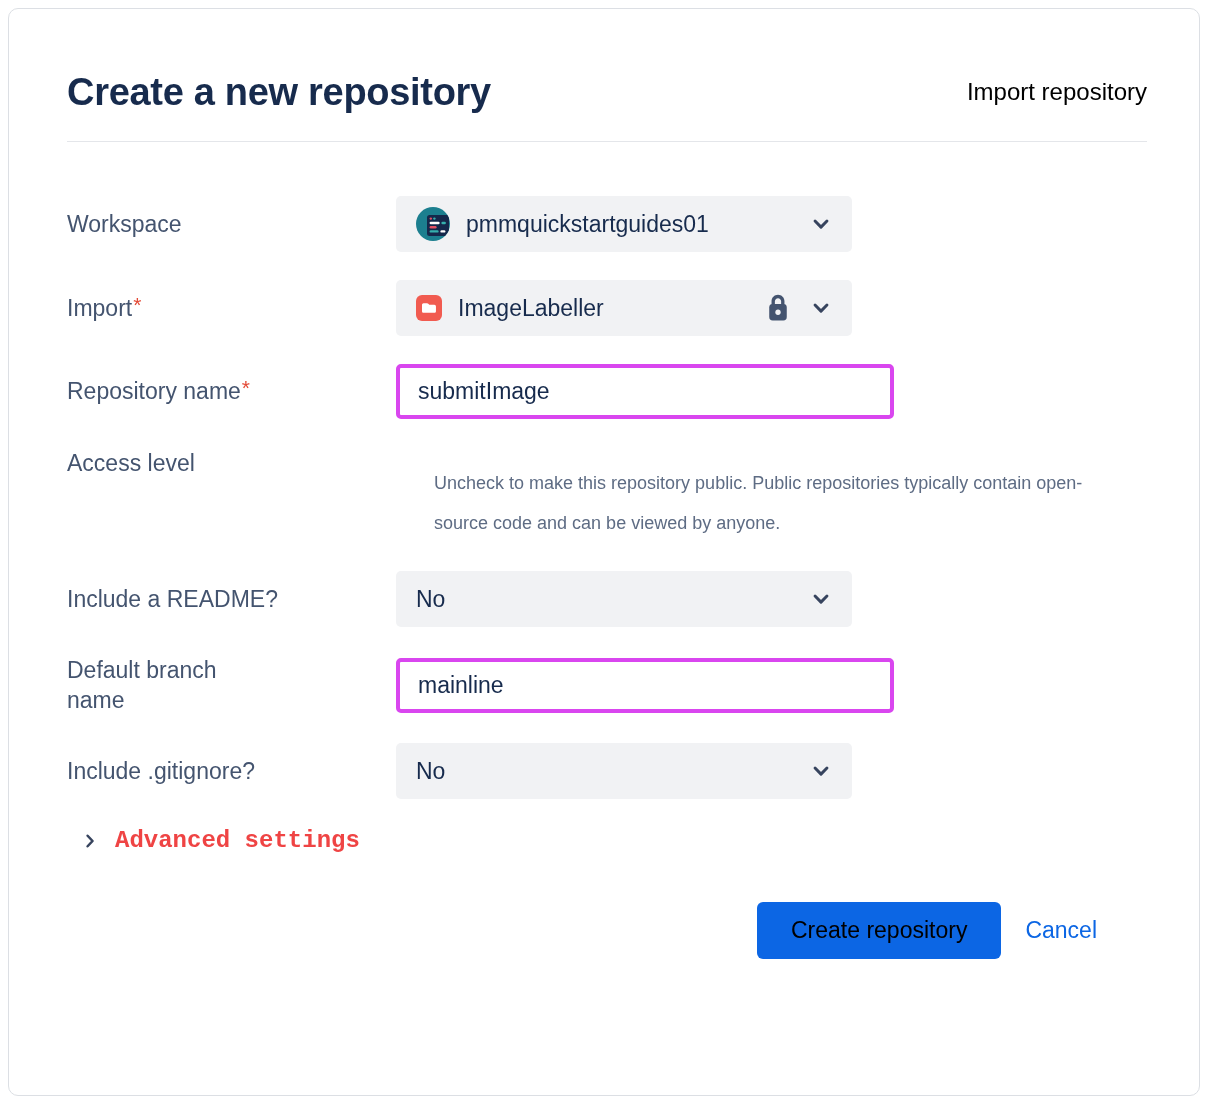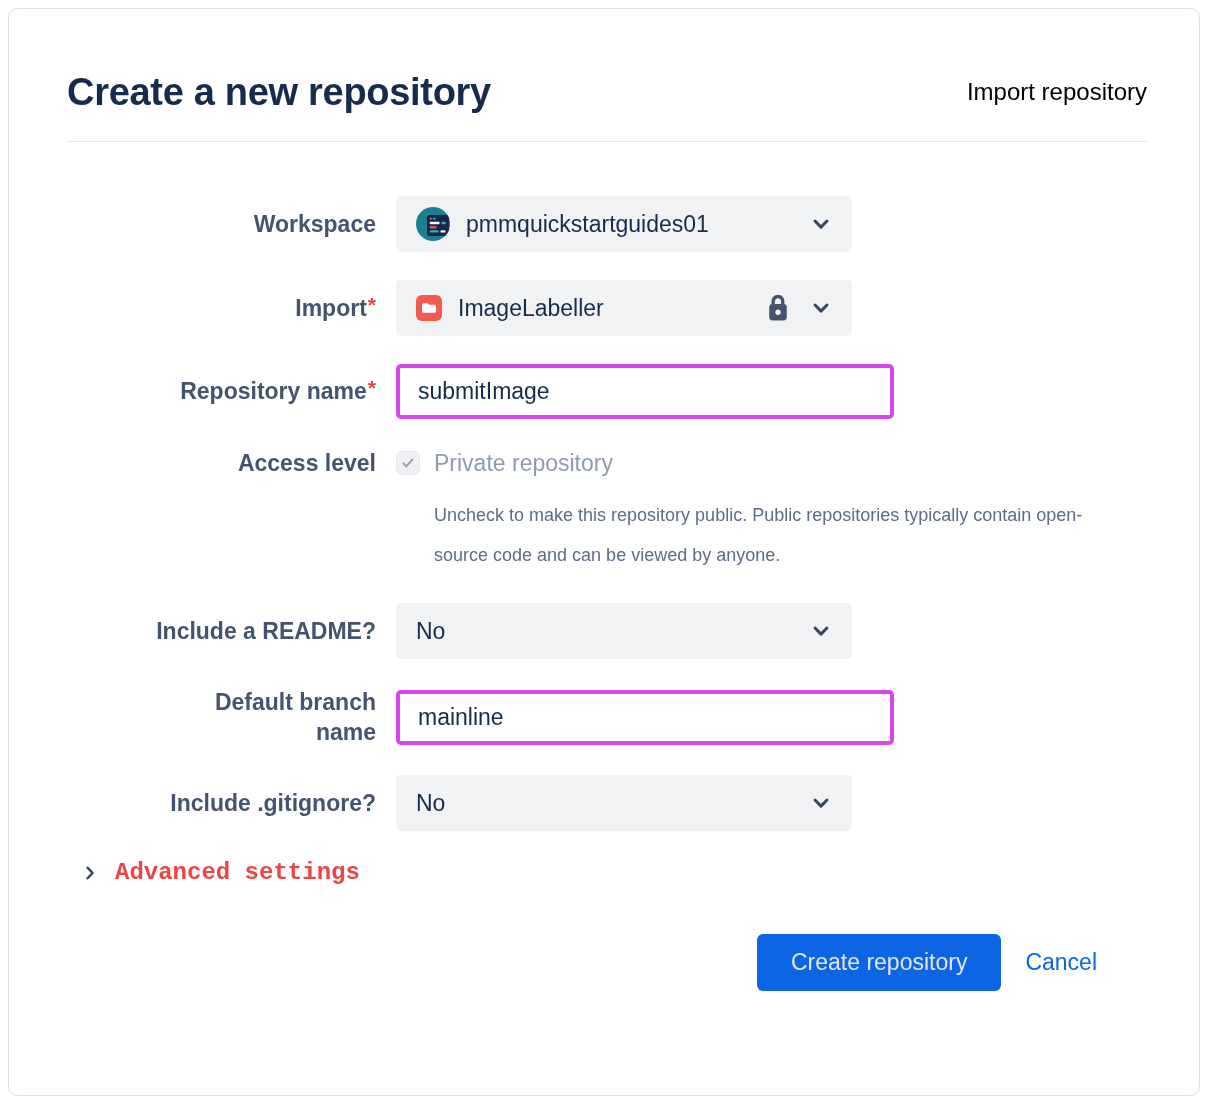--- a/index.html
+++ b/index.html
@@ -28,22 +28,22 @@
     font-size: 24px; color: #000000; text-decoration: none; font-weight: 500;
     cursor: pointer;
   }
   .divider {
     border: none; border-top: 1px solid #E4E6EA;
     margin: 26px 0 54px 0;
   }
   .form-row { display: flex; align-items: center; margin-bottom: 28px; }
   .form-row.align-top { align-items: flex-start; }
   .label-cell {
-    width: 309px; flex-shrink: 0; text-align: right;
-    font-size: 23px; font-weight: 700; color: #44546F; line-height: 30px;
+    width: 309px; flex-shrink: 0; 
+    font-size: 23px; font-weight: 400; color: #44546F; line-height: 30px;
   }
   .label-narrow .label-text { display: inline-block; max-width: 200px; }
   .req { color: #E34935; margin-left: 1px; position: relative; top: -4px; font-size: 21px; }
   .field-cell { margin-left: 20px; }
   .select-field {
     box-sizing: border-box; position: relative;
     width: 456px; height: 56px;
     background: #F1F2F4; border-radius: 5px;
     display: flex; align-items: center;
     padding: 0 58px 0 20px;
@@ -74,21 +74,21 @@
   .advanced-row {
     margin: 26px 0 0 14px; display: flex; align-items: center; gap: 16px;
     cursor: pointer;
   }
   .advanced-label { font-size: 24px; font-weight: 600; color: #ef4444; font-family: Liberation Mono, monospace; }
   .footer {
     display: flex; justify-content: flex-end; align-items: center;
     gap: 24px; margin-top: 48px; padding-right: 50px;
   }
   .primary-btn {
-    border: none; background: #0C66E4; color: #e5e5e5;
+    border: none; background: #0C66E4; color: #000000;
     font-size: 23px; font-weight: 500; font-family: "Liberation Sans", "DejaVu Sans", sans-serif;
     padding: 15px 34px; border-radius: 6px; cursor: pointer;
   }
   .cancel-link {
     font-size: 23px; font-weight: 500; color: #0C66E4; text-decoration: none; cursor: pointer;
   }
   .icon { display: inline-flex; }
 </style>
 </head>
 <body>
@@ -174,30 +174,20 @@
     <div class="field-cell">
       <input class="text-input" type="text" value="submitImage" style="">
     </div>
   </div>
 
   <div class="form-row align-top">
     <div class="label-cell access-label">
       <span class="label-text">Access level</span>
     </div>
     <div class="field-cell">
-      <div class="checkbox-row">
-        <span class="checkbox">
-          <span class="icon">
-            <svg width="16" height="16" viewBox="0 0 24 24" fill="none">
-                <path d="M5 12.5l4.5 4.5 9-10" stroke="#98A1B0" stroke-width="3" stroke-linecap="round" stroke-linejoin="round"></path>
-              </svg>
-          </span>
-        </span>
-        <span class="checkbox-label">Private repository</span>
-      </div>
       <div class="help-text">Uncheck to make this repository public. Public repositories typically contain open-source code and can be viewed by anyone.</div>
     </div>
   </div>
 
   <div class="form-row">
     <div class="label-cell">
       <span class="label-text">Include a README?</span>
     </div>
     <div class="field-cell">
       <div class="select-field">

